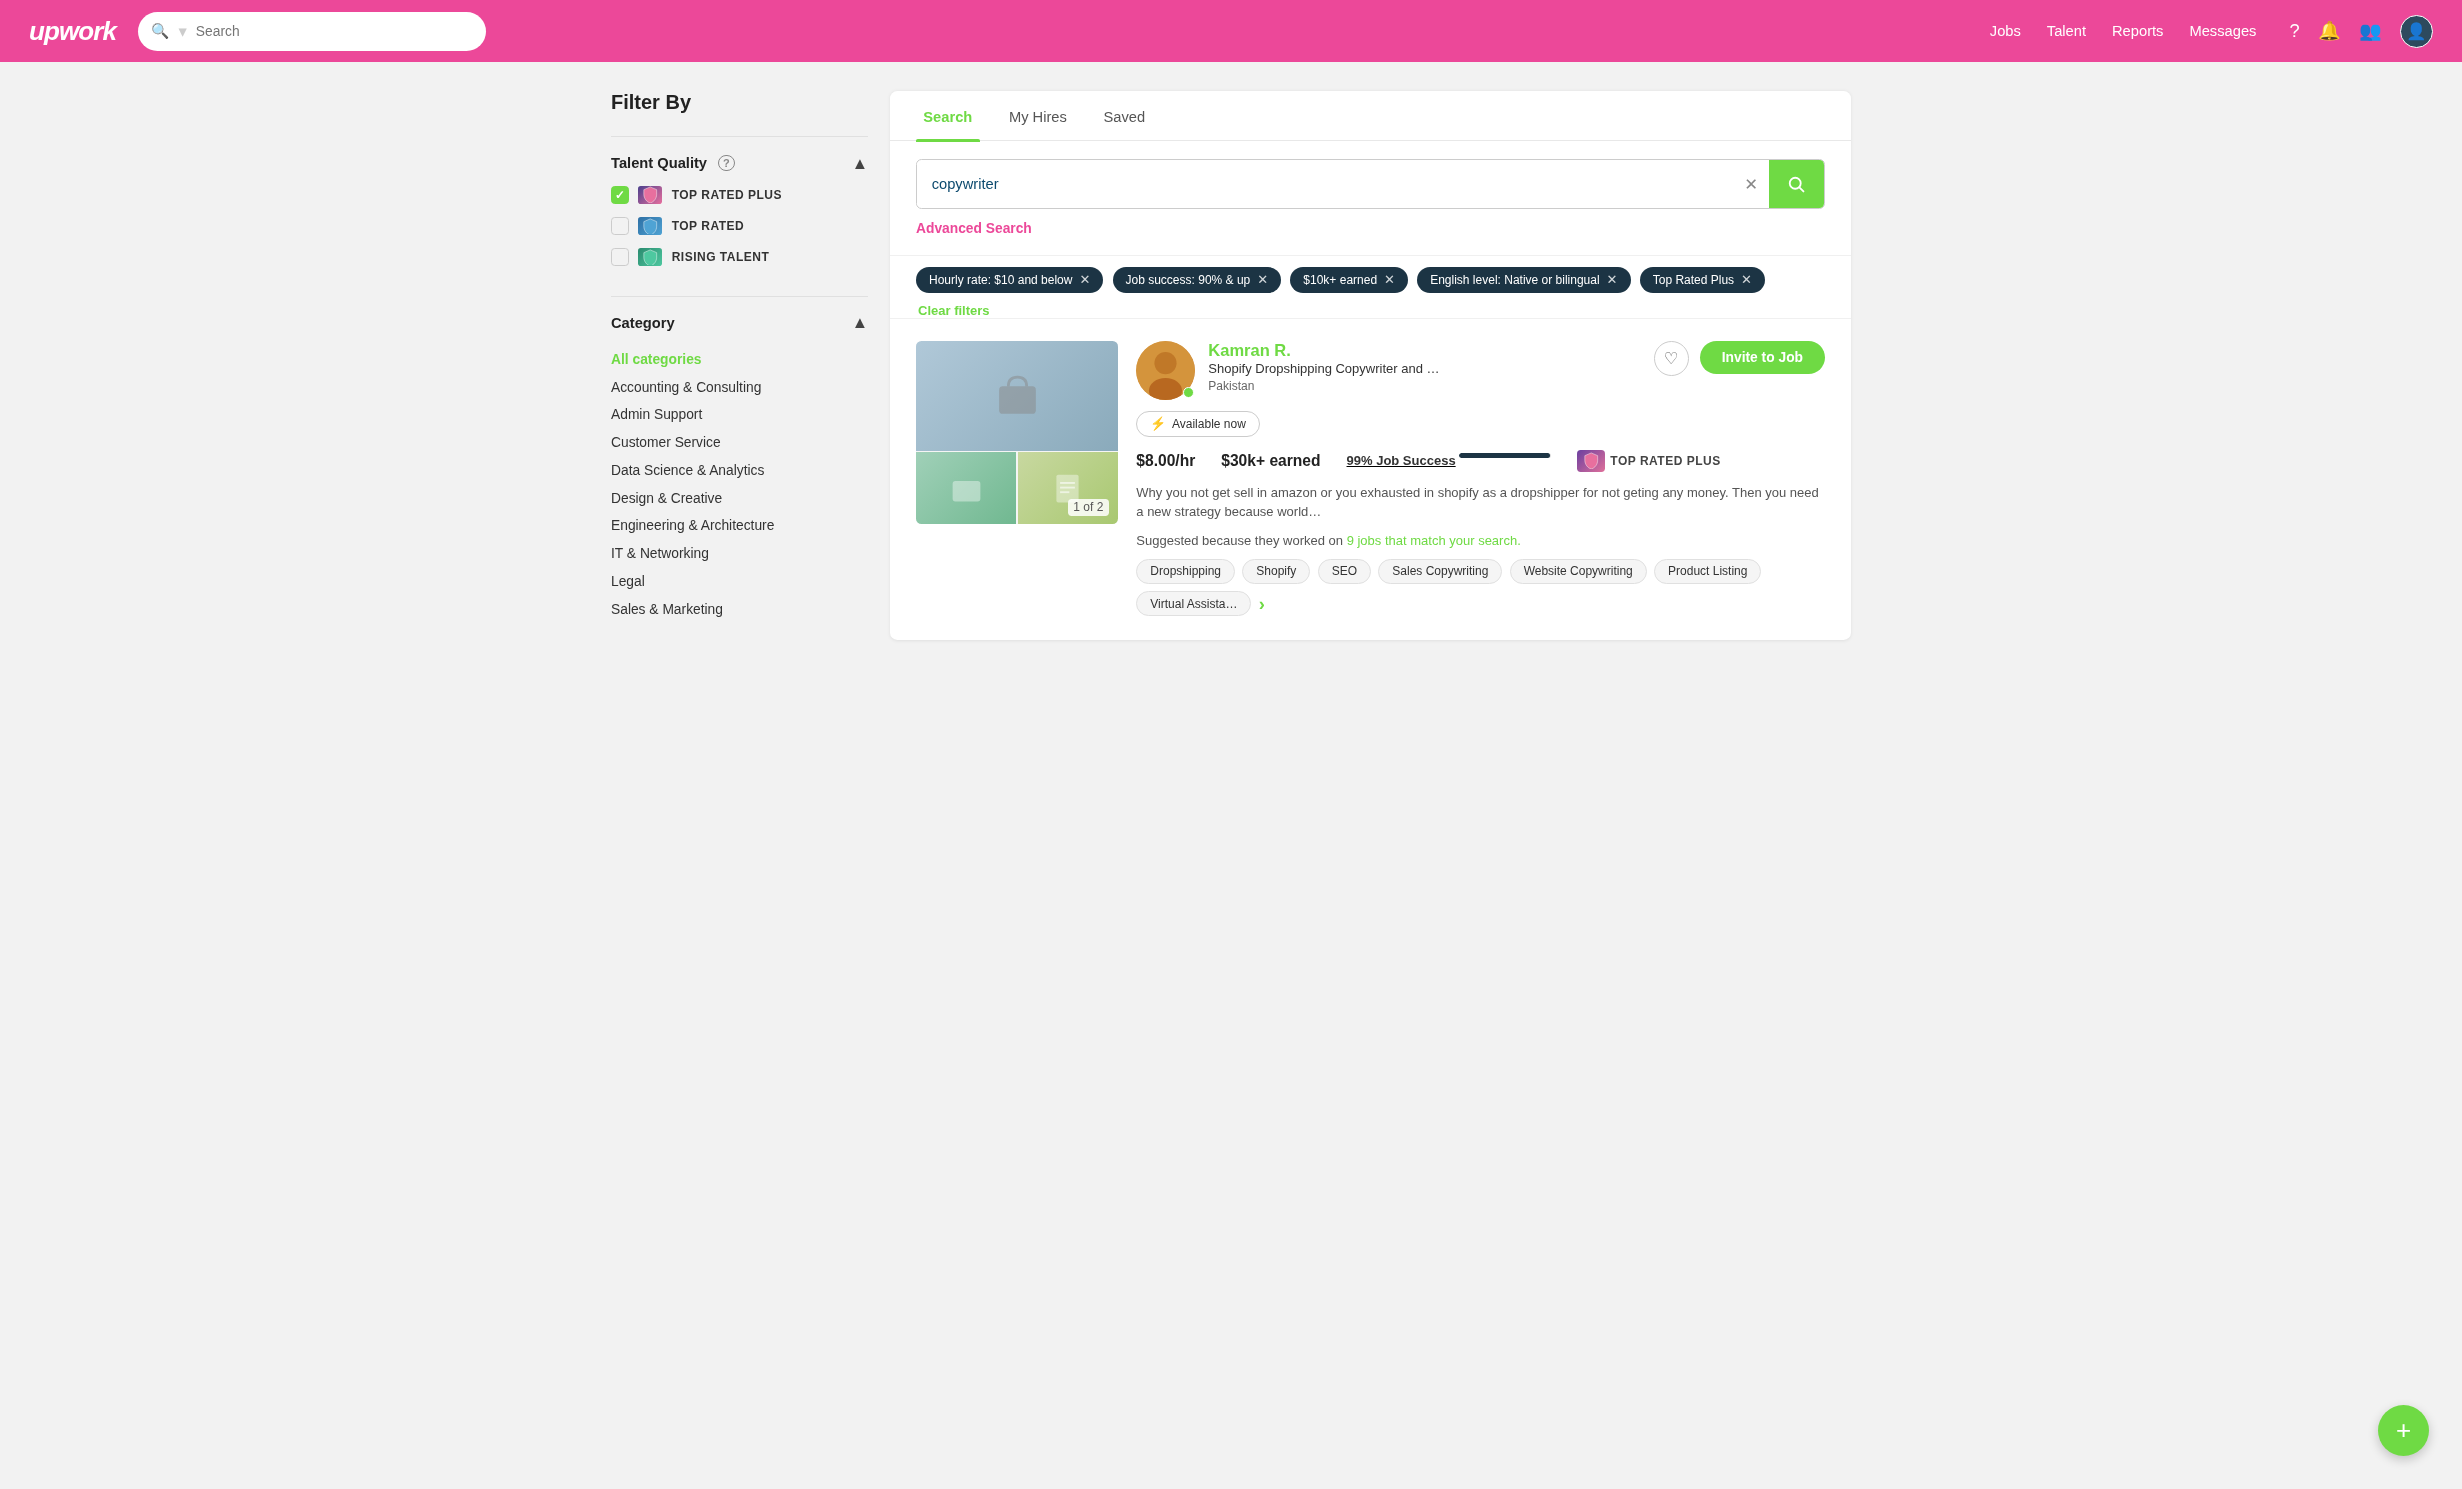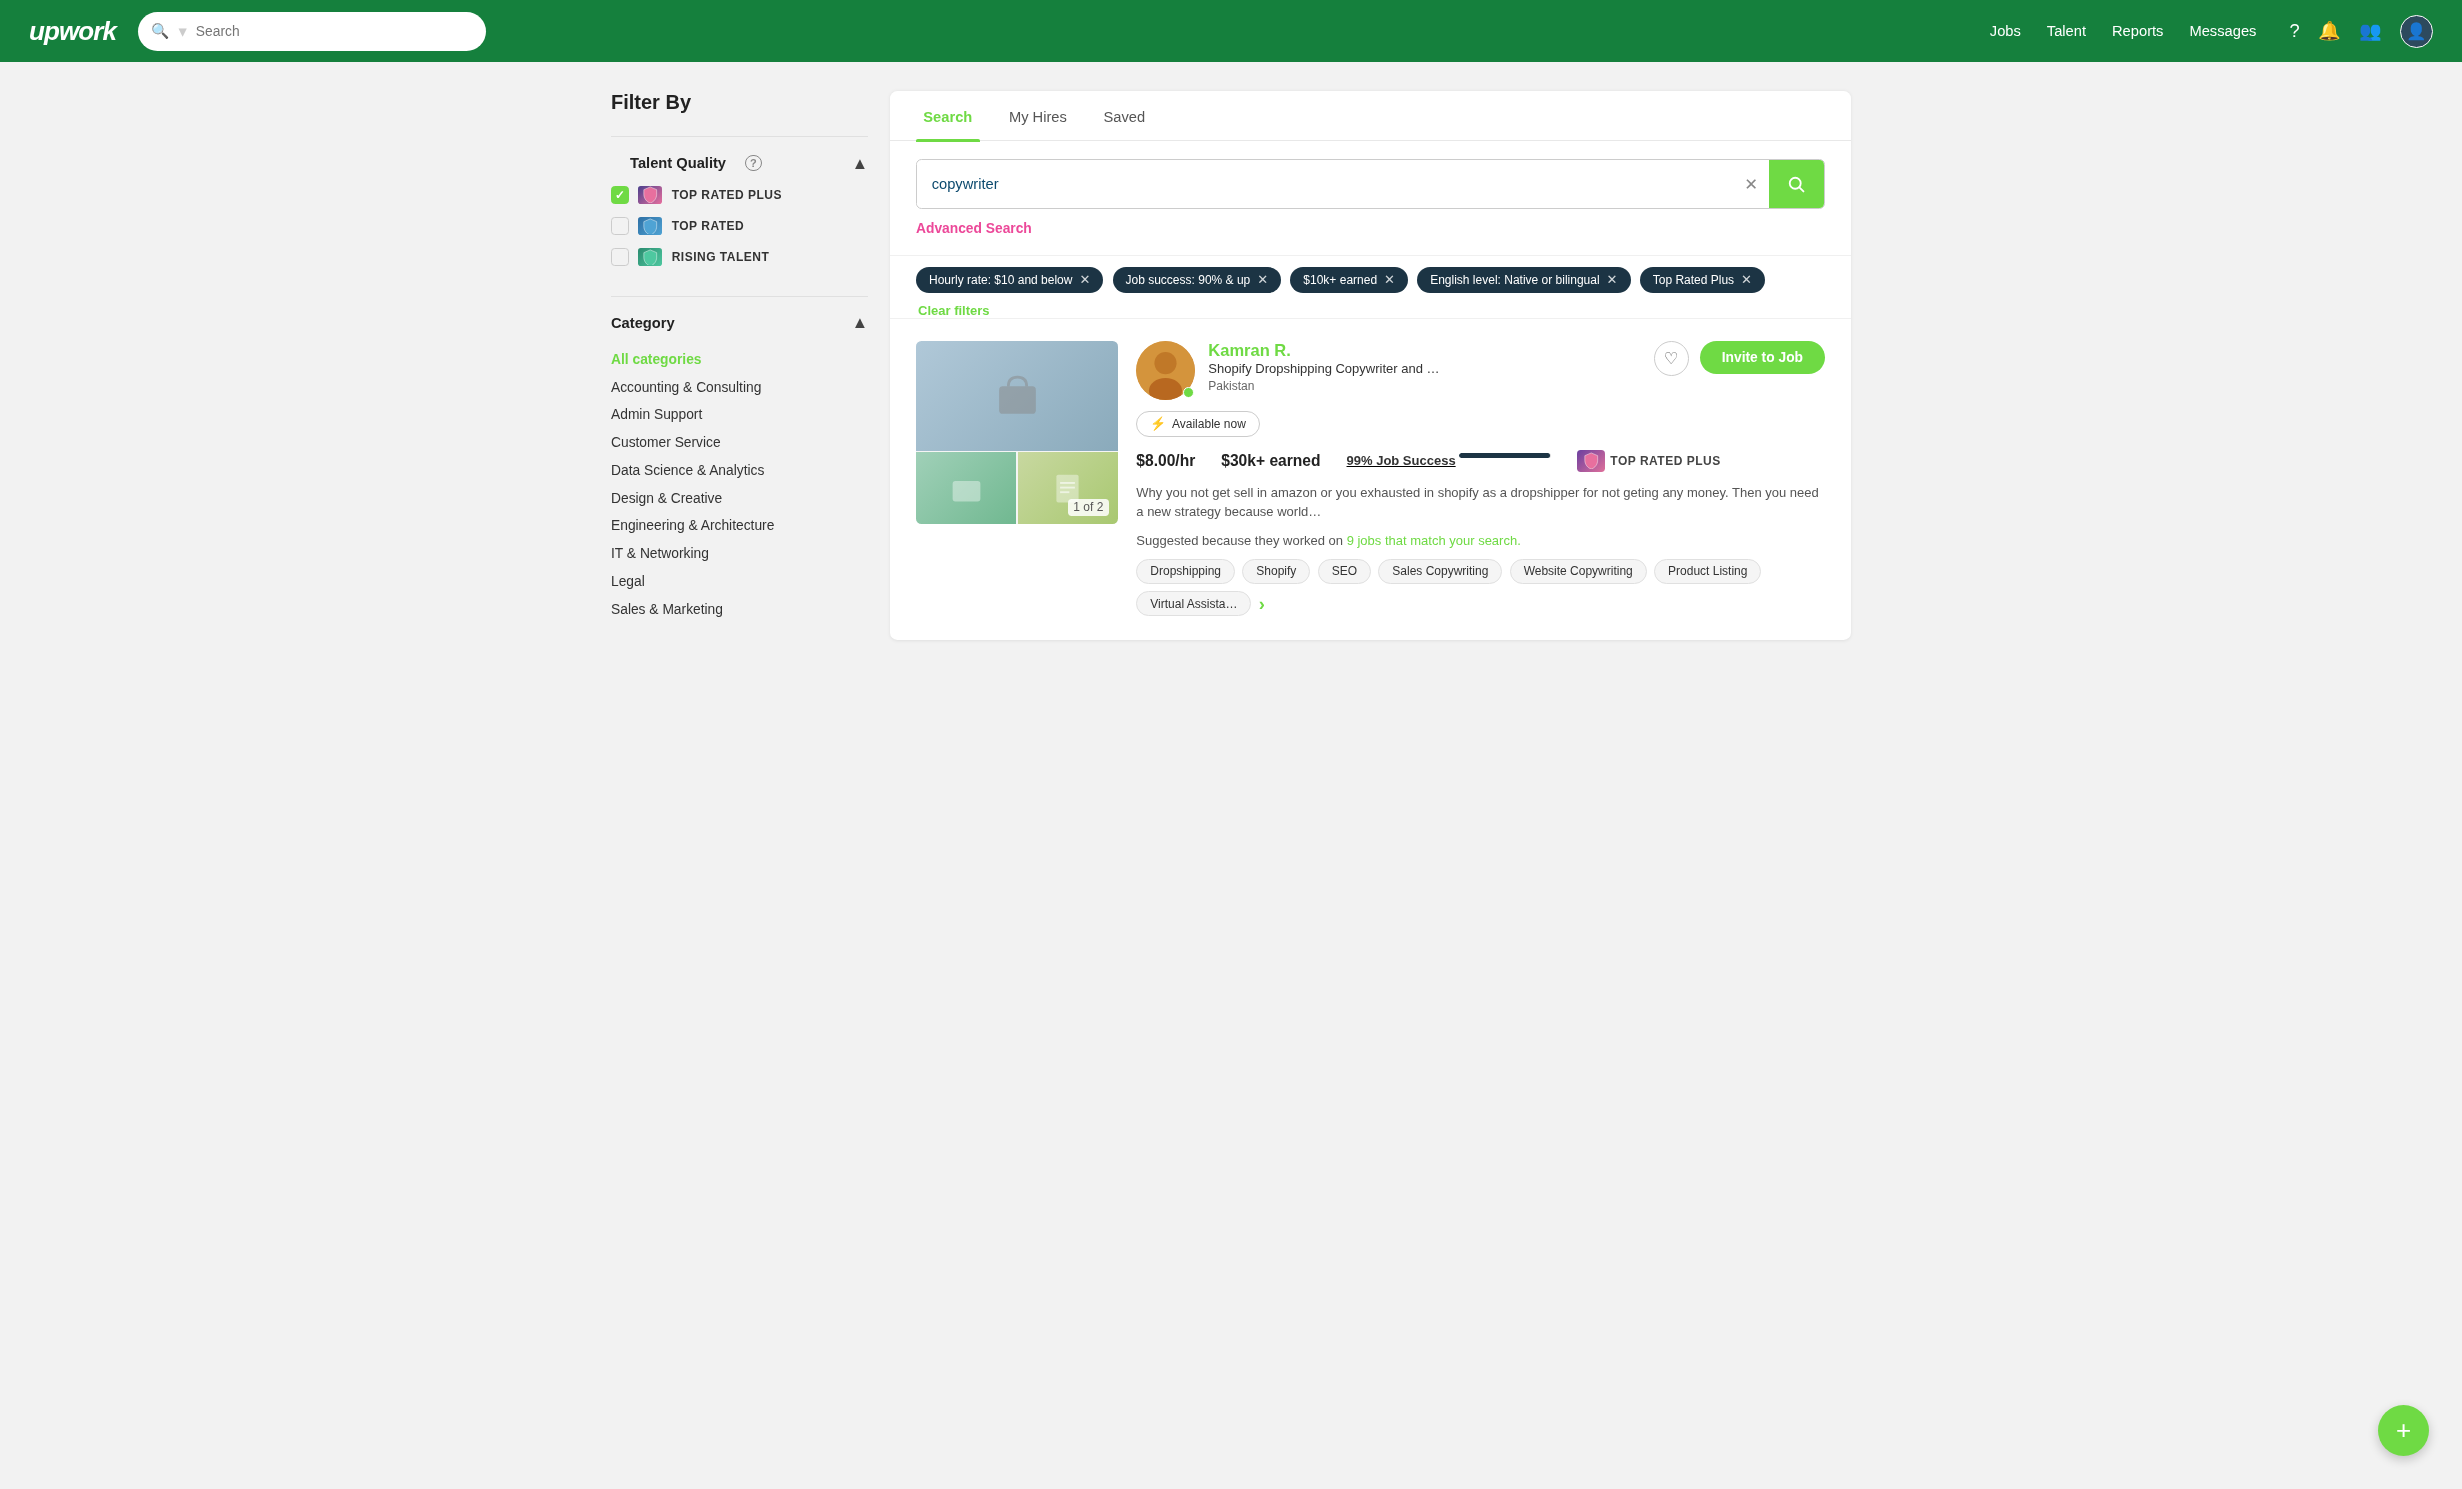--- a/index.html
+++ b/index.html
@@ -1,20 +1,20 @@
 <!DOCTYPE html>
 <html style="font-size:14.7px"><head>
   <meta charset="utf-8">
   <style>
     * { box-sizing: border-box; margin: 0; padding: 0; }
     body { font-family: 'Helvetica Neue', Arial, sans-serif; background: #f2f2f2; min-height: 100vh; }
 
     
     .header {
-      background: #15803d;
+      background: #ec4899;
       height: 62px;
       display: flex;
       align-items: center;
       padding: 0 29px;
       gap: 22px;
     }
     .logo {
       color: #fff;
       font-size: 26px;
       font-weight: 900;
@@ -116,22 +116,21 @@
       justify-content: space-between;
       align-items: center;
       margin-bottom: 13px;
     }
     .filter-section-title {
       font-size: 14.7px;
       font-weight: 700;
       color: #222;
       display: flex;
       align-items: center;
-      gap: 19px;
-      margin-left: 19px;
+      gap: 11px;
     }
     .help-icon {
       width: 16.5px; height: 16.5px;
       border-radius: 50%;
       border: 1.8px solid #888;
       color: #888;
       font-size: 11px;
       display: flex; align-items: center; justify-content: center;
       cursor: pointer;
     }

